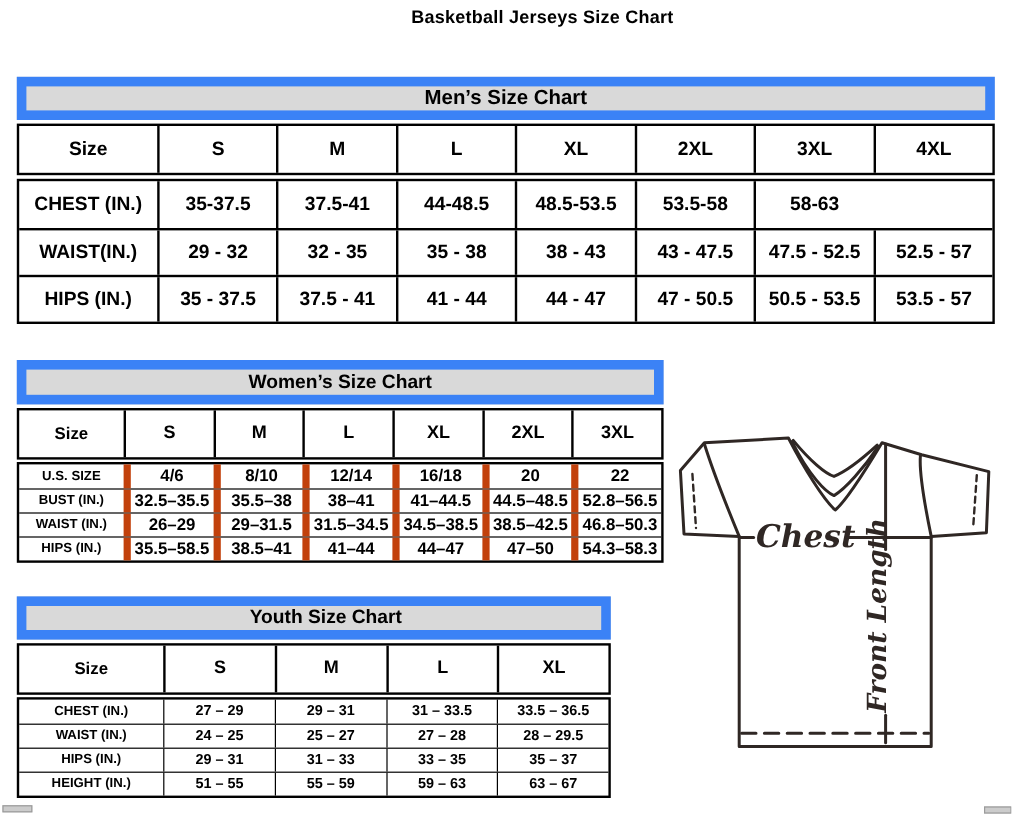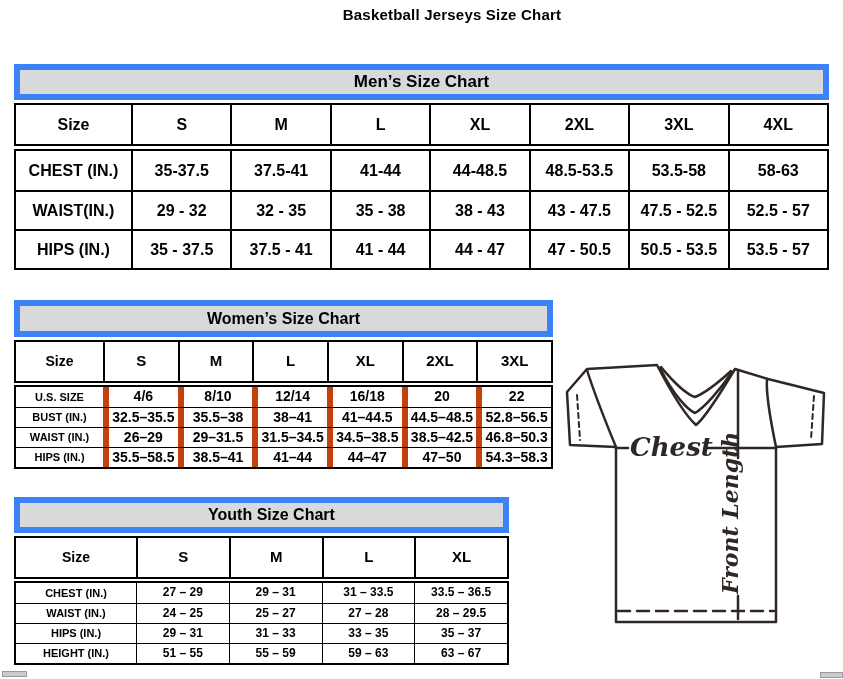--- a/index.html
+++ b/index.html
@@ -18,21 +18,21 @@
     top: 6px; left: 0;
     width: 820px;
     text-align: center;
     font-size: 15px;
     font-weight: bold;
     letter-spacing: 0.2px;
     margin-left: 42px;
   }
   .chart { position: absolute; }
   .band {
-    border: 6px solid #3b82f6;
+    border: 8px solid #3b82f6;
     background: #d9d9d9;
     display: flex;
     align-items: center;
     justify-content: center;
     font-weight: bold;
   }
   .rowbox { border: 2px solid #000; background: #fff; }
   .grid { display: grid; }
   .grid .cell {
     display: flex;
@@ -122,21 +122,20 @@
         <div class="cell">2XL</div>
         <div class="cell">3XL</div>
         <div class="cell">4XL</div>
       </div>
     </div>
     <div class="rowbox drows">
       <div class="grid men-grid">
         <div class="cell">CHEST (IN.)</div>
         <div class="cell">35-37.5</div>
         <div class="cell">37.5-41</div>
-        <div class="cell">41-44</div>
         <div class="cell">44-48.5</div>
         <div class="cell">48.5-53.5</div>
         <div class="cell">53.5-58</div>
         <div class="cell">58-63</div>
       </div>
       <div class="grid men-grid">
         <div class="cell">WAIST(IN.)</div>
         <div class="cell">29 - 32</div>
         <div class="cell">32 - 35</div>
         <div class="cell">35 - 38</div>

